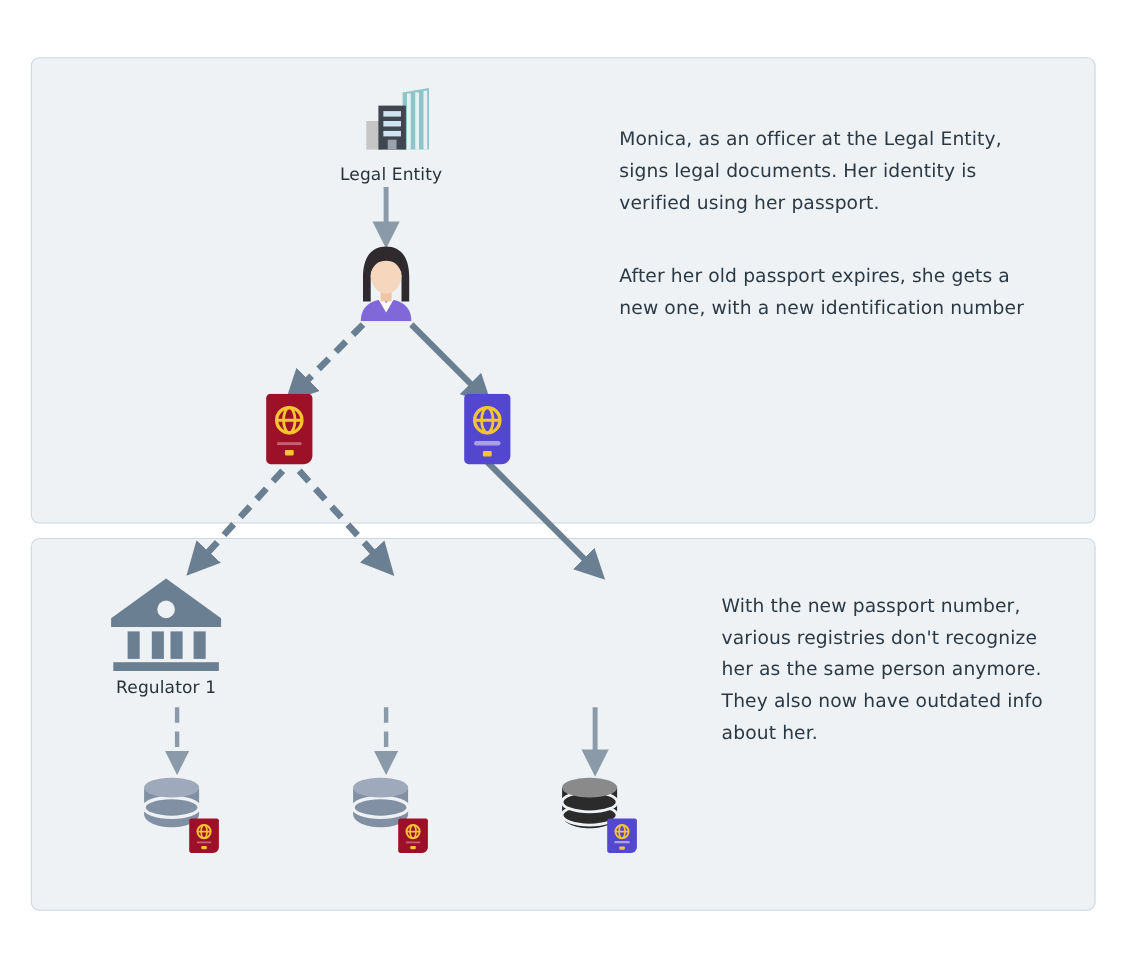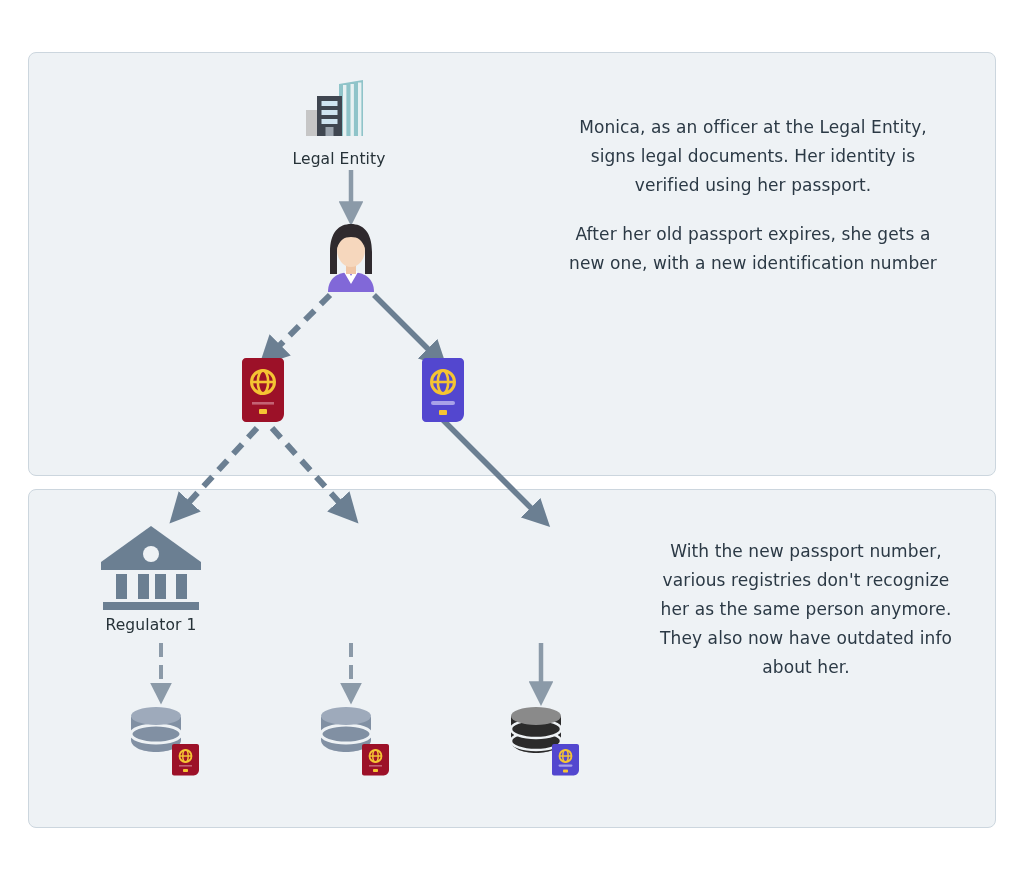--- a/index.html
+++ b/index.html
@@ -56,24 +56,23 @@
     white-space: nowrap;
     letter-spacing: .1px;
   }
 
   .textblock {
     position: absolute;
     font-size: 17px;
     line-height: 29px;
     color: #2b3945;
     letter-spacing: .1px;
-    text-align: center;
   }
   .textblock p { margin: 0; }
-  .textblock p + p { margin-top: 20px; }
+  .textblock p + p { margin-top: 37px; }
 
   #text-top    { left: 563px; top: 113px; width: 380px; }
   #text-bottom { left: 656px; top: 537px; width: 300px; }
 
   .icon-wrap { display: block; line-height: 0; }
 </style>
 </head>
 <body>
 
 <div id="stage">
@@ -103,21 +102,21 @@
 
     <line x1="443" y1="420" x2="540" y2="517" stroke="#6b7f92" stroke-width="5.5" marker-end="url(#ah)"></line>
 
     <line x1="161" y1="643" x2="161" y2="693" stroke="#8b9aa8" stroke-width="4" stroke-dasharray="14,8" marker-end="url(#ah-thin)"></line>
 
     <line x1="351" y1="643" x2="351" y2="693" stroke="#8b9aa8" stroke-width="4" stroke-dasharray="14,8" marker-end="url(#ah-thin)"></line>
 
     <line x1="541" y1="643" x2="541" y2="693" stroke="#8b9aa8" stroke-width="4.5" marker-end="url(#ah-thin)"></line>
   </svg>
 
-  <div class="node" id="node-legal-entity" style="left:288px; top:78px; width:102px;">
+  <div class="node" id="node-legal-entity" style="left:300px; top:78px; width:102px;align-items:flex-end;">
     <span class="icon-wrap">
       <svg width="72" height="66" viewBox="0 0 72 66">
 
         <path d="M36 6 L60 2 L60 58 L36 58 Z" fill="#8fc4c9"></path>
         <rect x="40" y="7" width="3.4" height="51" fill="#e7f1f2"></rect>
         <rect x="47.5" y="6" width="3.4" height="52" fill="#e7f1f2"></rect>
         <rect x="55" y="4.5" width="3.4" height="53.5" fill="#e7f1f2"></rect>
 
         <rect x="3" y="32" width="14" height="26" fill="#c6c6c6"></rect>
 

